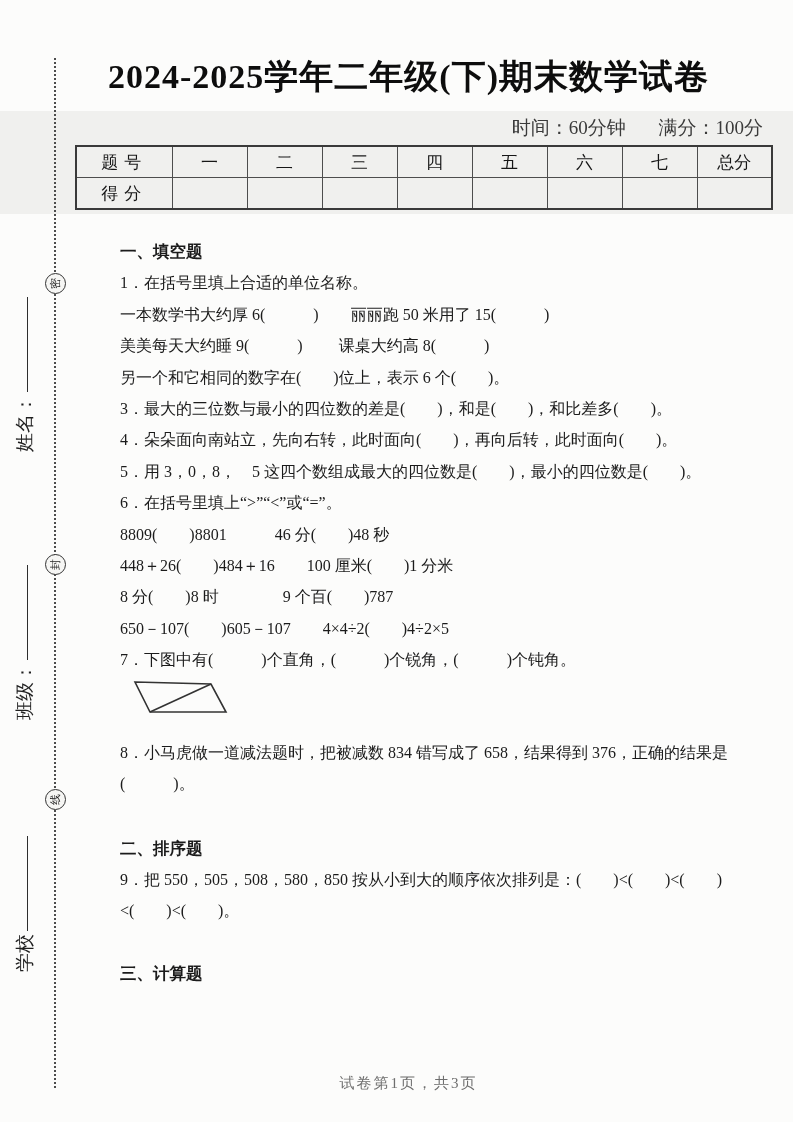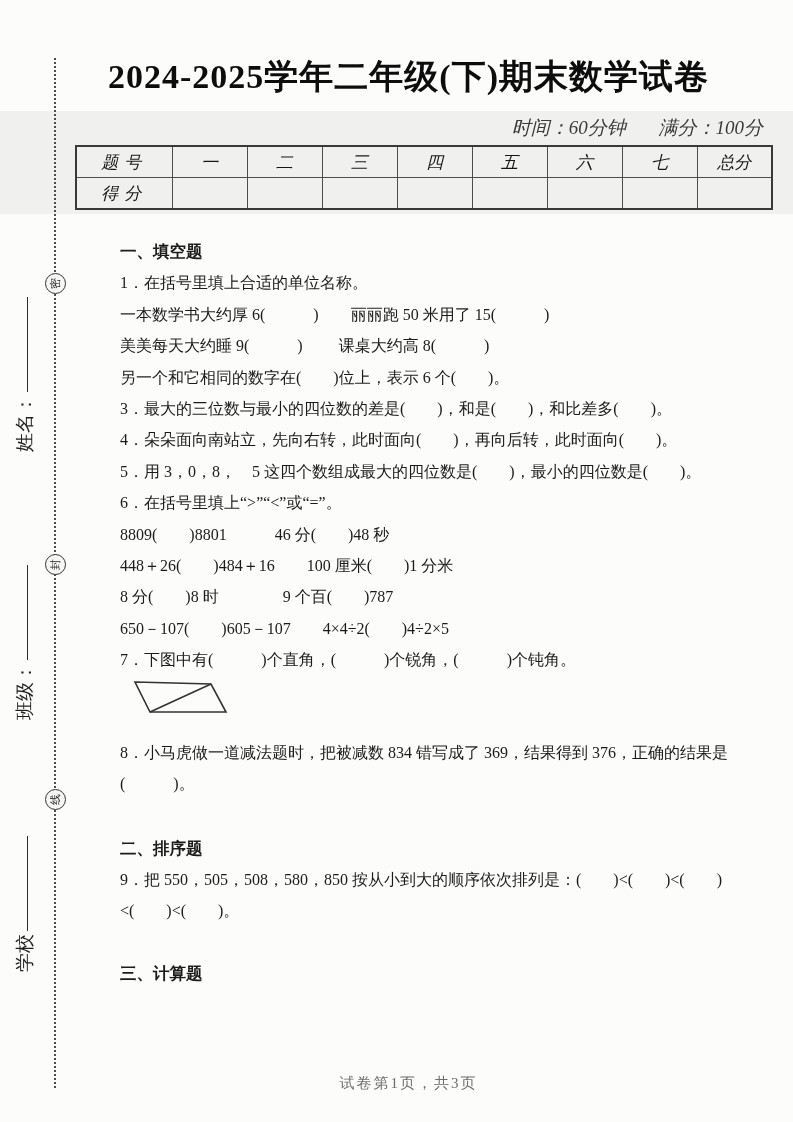--- a/index.html
+++ b/index.html
@@ -27,39 +27,39 @@
     font-size:34px; font-weight:bold; letter-spacing:1px;
     color:#0d0d0d;
     transform:translateX(12px);
     white-space:nowrap;
   }
   .meta-line {
     position:absolute; top:115px; right:30px;
     font-size:19px; color:#3a3a3a;
     white-space:nowrap;
   }
-  .meta-line .meta-item { margin-left:28px;font-style:italic; }
+  .meta-line .meta-item { margin-left:28px; }
   .meta-line .meta-item:first-child { margin-left:0; }
 
   
   .score-table {
     position:absolute; left:75px; top:145px;
     width:698px;
     border-collapse:collapse;
     table-layout:fixed;
     font-size:17px; color:#161616;
   }
   .score-table th, .score-table td {
     border:1px solid #4d4d4d;
     height:30px;
     text-align:center; vertical-align:middle;
     font-weight:normal;
     padding:0;
   }
-  .score-table { border:2.5px solid #3a3a3a;font-style:italic; }
+  .score-table { border:2.5px solid #3a3a3a; }
   .score-table .lbl { letter-spacing:6px; }
 
   
   .content {
     position:absolute; left:120px; top:236px;
     width:640px;
     font-size:16px; line-height:31.4px;
     color:#1b1b1b;
   }
   .line { white-space:nowrap; }
@@ -216,21 +216,21 @@
     <div class="line">650－107(　　)605－107　　4×4÷2(　　)4÷2×5</div>
     <div class="line">7．下图中有(　　　)个直角，(　　　)个锐角，(　　　)个钝角。</div>
 
     <div class="fig-block">
       <svg width="110" height="42" viewBox="0 0 110 42">
         <polygon points="11,4 87,6 102,34 26,34" fill="none" stroke="#333" stroke-width="1.6"></polygon>
         <line x1="26" y1="34" x2="87" y2="6" stroke="#333" stroke-width="1.6"></line>
       </svg>
     </div>
 
-    <div class="line">8．小马虎做一道减法题时，把被减数 834 错写成了 369，结果得到 376，正确的结果是</div>
+    <div class="line">8．小马虎做一道减法题时，把被减数 834 错写成了 658，结果得到 376，正确的结果是</div>
     <div class="line">(　　　)。</div>
 
     <div class="spacer-a"></div>
     <div class="line section">二、排序题</div>
     <div class="line">9．把 550，505，508，580，850 按从小到大的顺序依次排列是：(　　)&lt;(　　)&lt;(　　)</div>
     <div class="line">&lt;(　　)&lt;(　　)。</div>
 
     <div class="spacer-b"></div>
     <div class="line section">三、计算题</div>
   </div>

